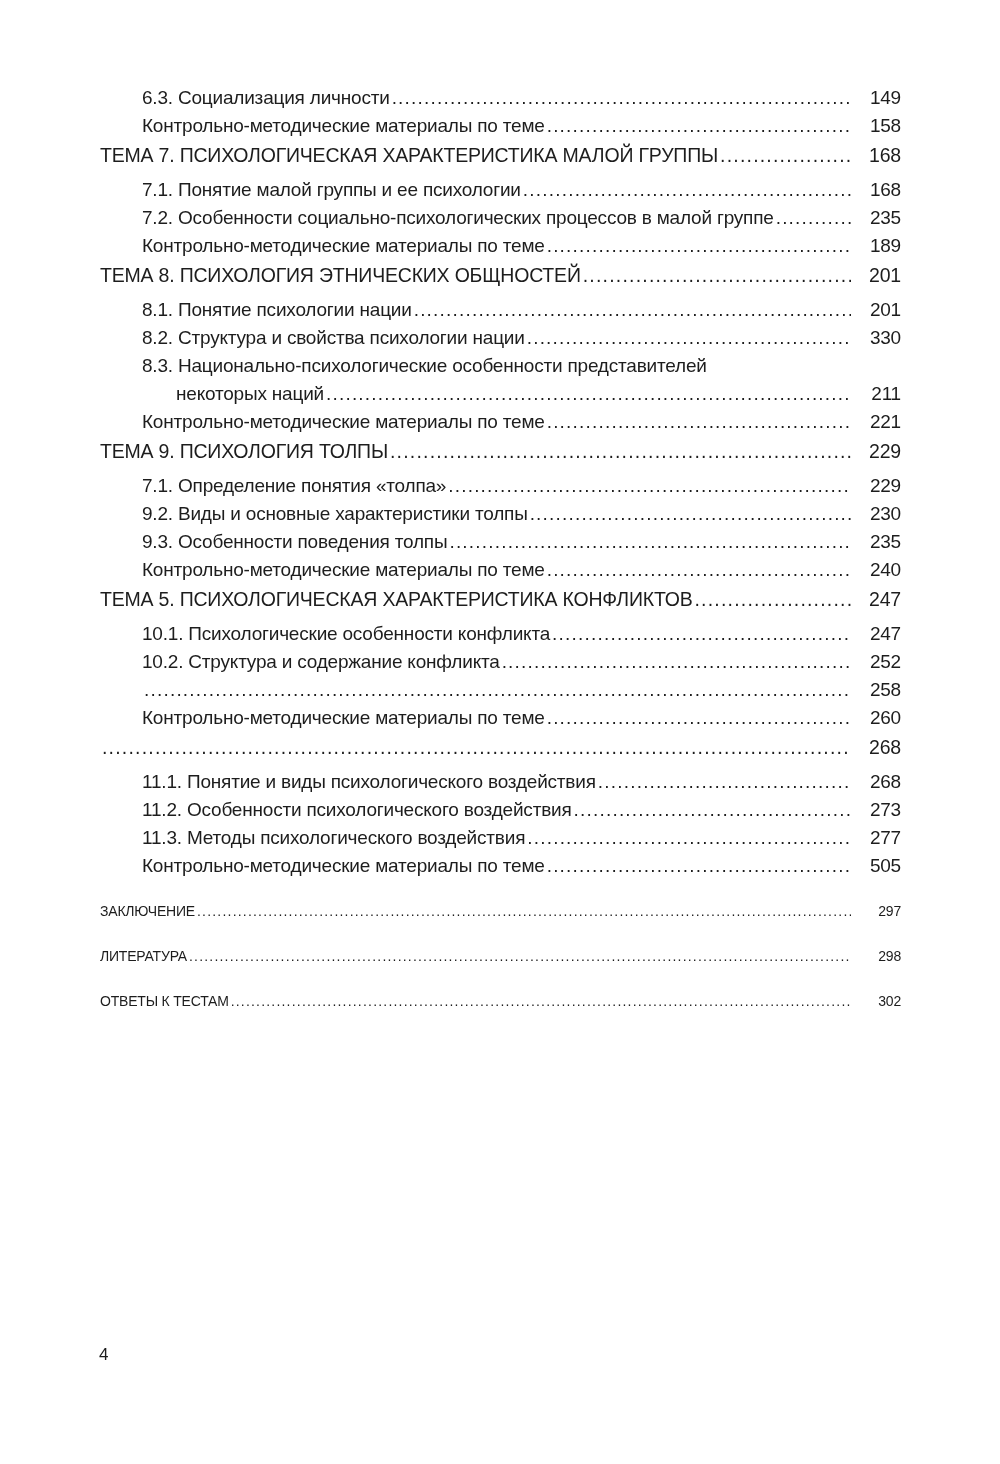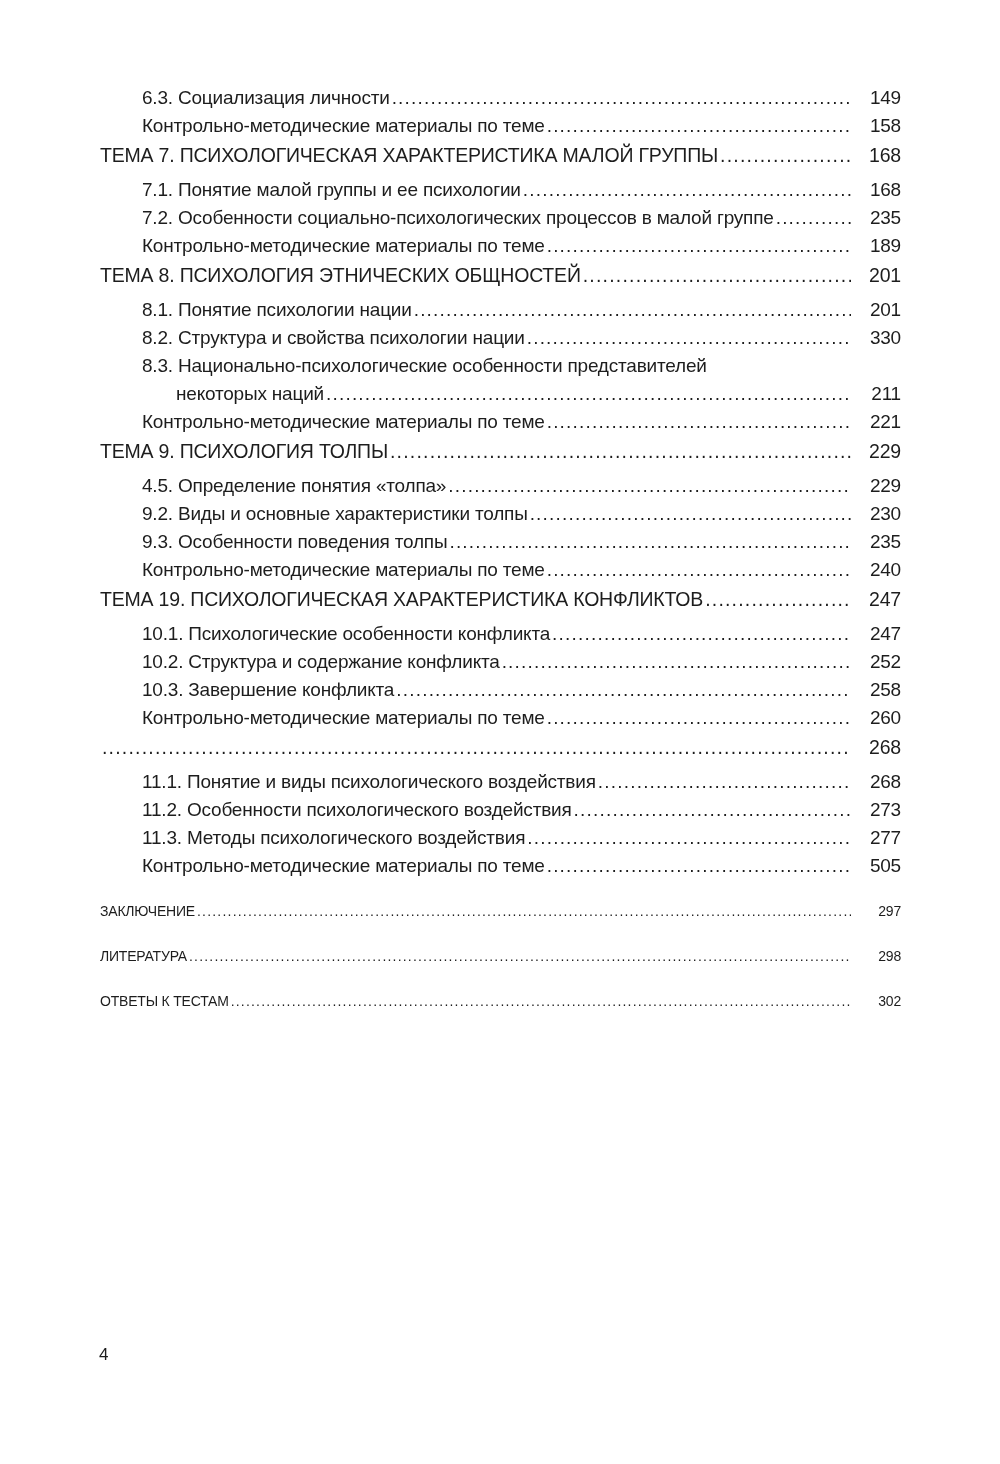--- a/index.html
+++ b/index.html
@@ -122,57 +122,56 @@
       <span class="leader"></span>
       <span class="pagenum">221</span>
     </div>
 
     <div class="row heading">
       <span class="label">ТЕМА 9. ПСИХОЛОГИЯ ТОЛПЫ</span>
       <span class="leader"></span>
       <span class="pagenum">229</span>
     </div>
     <div class="row item">
-      <span class="label">4.5. Определение понятия «толпа»</span>
+      <span class="label">7.1. Определение понятия «толпа»</span>
       <span class="leader"></span>
       <span class="pagenum">229</span>
     </div>
     <div class="row item">
       <span class="label">9.2. Виды и основные характеристики толпы</span>
       <span class="leader"></span>
       <span class="pagenum">230</span>
     </div>
     <div class="row item">
       <span class="label">9.3. Особенности поведения толпы</span>
       <span class="leader"></span>
       <span class="pagenum">235</span>
     </div>
     <div class="row item">
       <span class="label">Контрольно-методические материалы по теме</span>
       <span class="leader"></span>
       <span class="pagenum">240</span>
     </div>
 
     <div class="row heading">
-      <span class="label">ТЕМА 19. ПСИХОЛОГИЧЕСКАЯ ХАРАКТЕРИСТИКА КОНФЛИКТОВ</span>
+      <span class="label">ТЕМА 5. ПСИХОЛОГИЧЕСКАЯ ХАРАКТЕРИСТИКА КОНФЛИКТОВ</span>
       <span class="leader"></span>
       <span class="pagenum">247</span>
     </div>
     <div class="row item">
       <span class="label">10.1. Психологические особенности конфликта</span>
       <span class="leader"></span>
       <span class="pagenum">247</span>
     </div>
     <div class="row item">
       <span class="label">10.2. Структура и содержание конфликта</span>
       <span class="leader"></span>
       <span class="pagenum">252</span>
     </div>
     <div class="row item">
-      <span class="label">10.3. Завершение конфликта</span>
       <span class="leader"></span>
       <span class="pagenum">258</span>
     </div>
     <div class="row item">
       <span class="label">Контрольно-методические материалы по теме</span>
       <span class="leader"></span>
       <span class="pagenum">260</span>
     </div>
 
     <div class="row heading">

